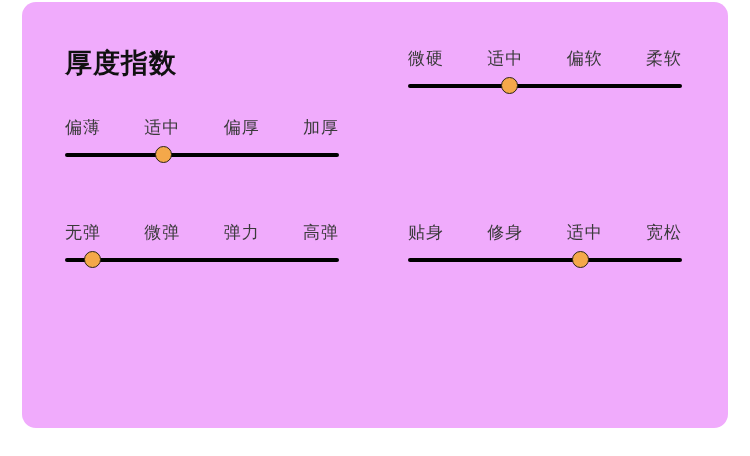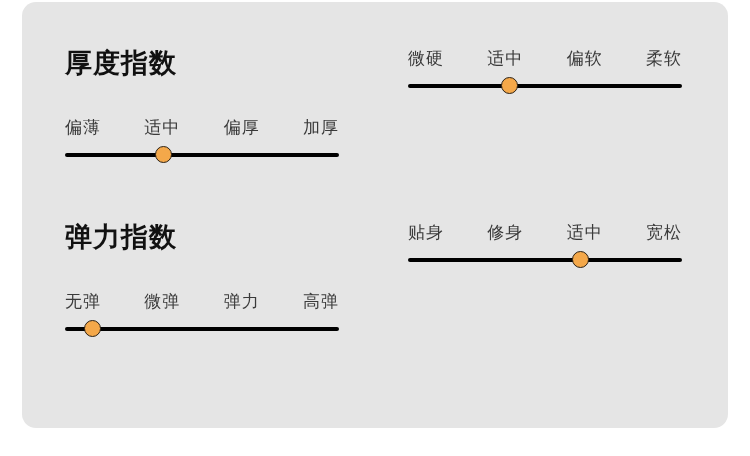--- a/index.html
+++ b/index.html
@@ -12,21 +12,21 @@
     background: #ffffff;
     font-family: "Liberation Sans", "DejaVu Sans", sans-serif;
     overflow: hidden;
   }
   .card {
     position: absolute;
     left: 22px;
     top: 2px;
     width: 706px;
     height: 426px;
-    background: #e5e5e5;
+    background: #f0abfc;
     border-radius: 14px;
   }
   .grid {
     position: absolute;
     left: 0;
     top: 0;
     width: 706px;
     height: 426px;
   }
   .panel {
@@ -114,21 +114,20 @@
         <span class="scale-label">偏软</span>
         <span class="scale-label">柔软</span>
       </div>
       <div class="slider">
         <div class="slider-track"></div>
         <div class="slider-knob" style="left: 37%;"></div>
       </div>
     </div>
 
     <div class="panel panel-2">
-      <div class="panel-title">弹力指数</div>
       <div class="scale-labels">
         <span class="scale-label">无弹</span>
         <span class="scale-label">微弹</span>
         <span class="scale-label">弹力</span>
         <span class="scale-label">高弹</span>
       </div>
       <div class="slider">
         <div class="slider-track"></div>
         <div class="slider-knob" style="left: 10%;"></div>
       </div>

